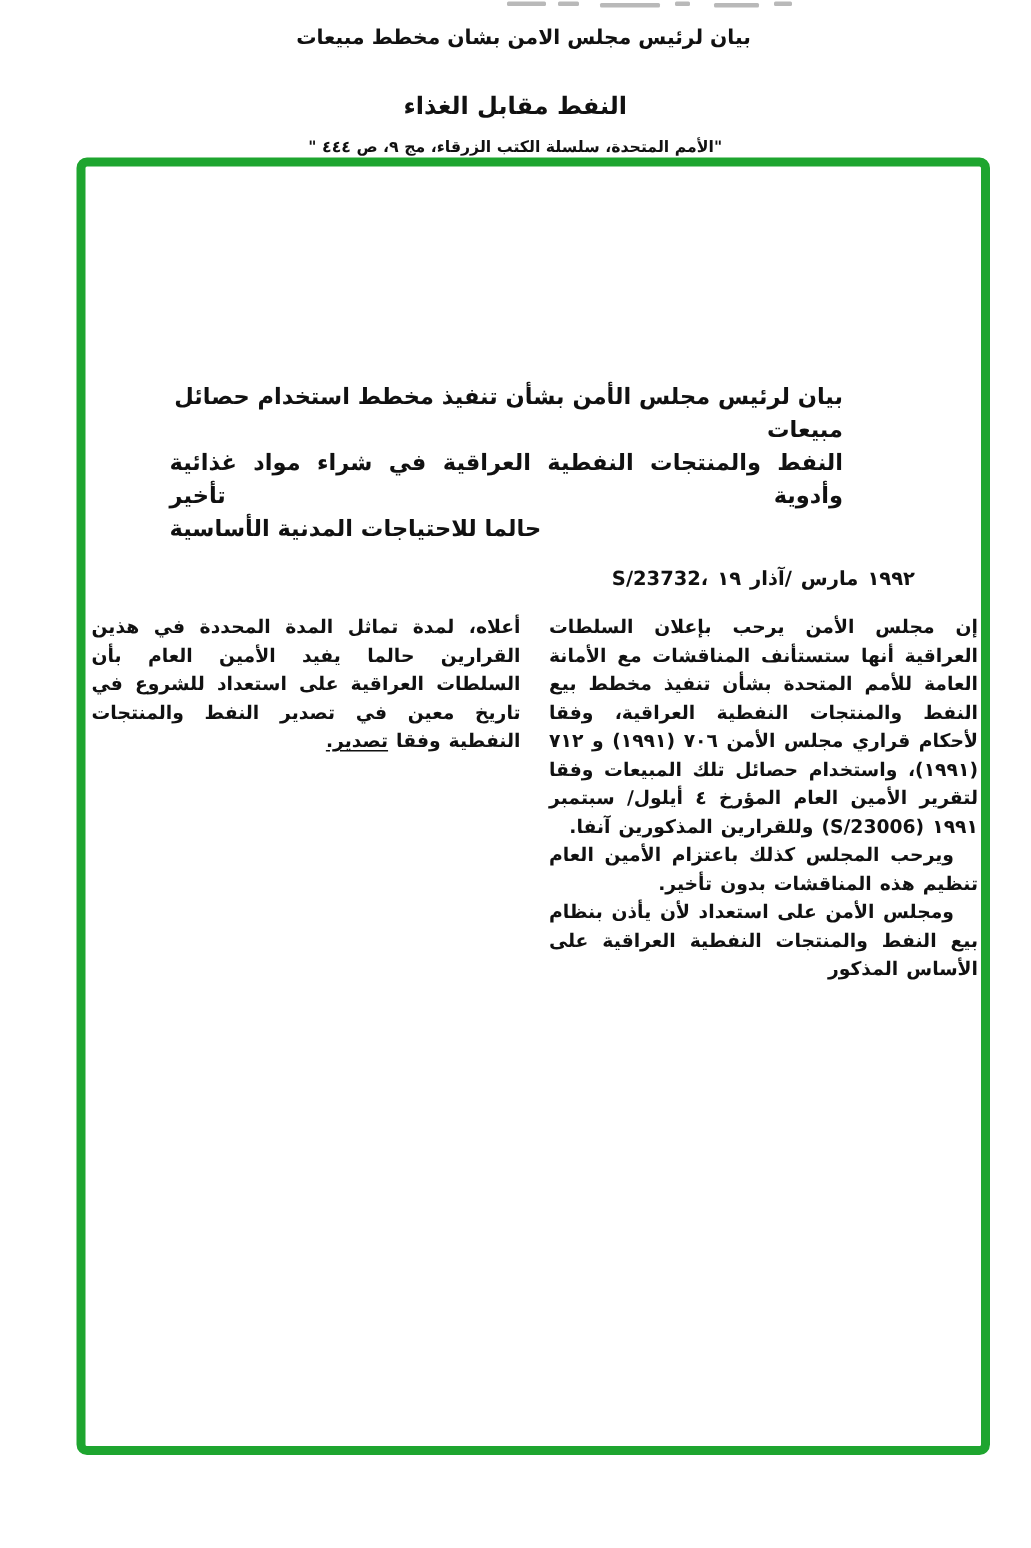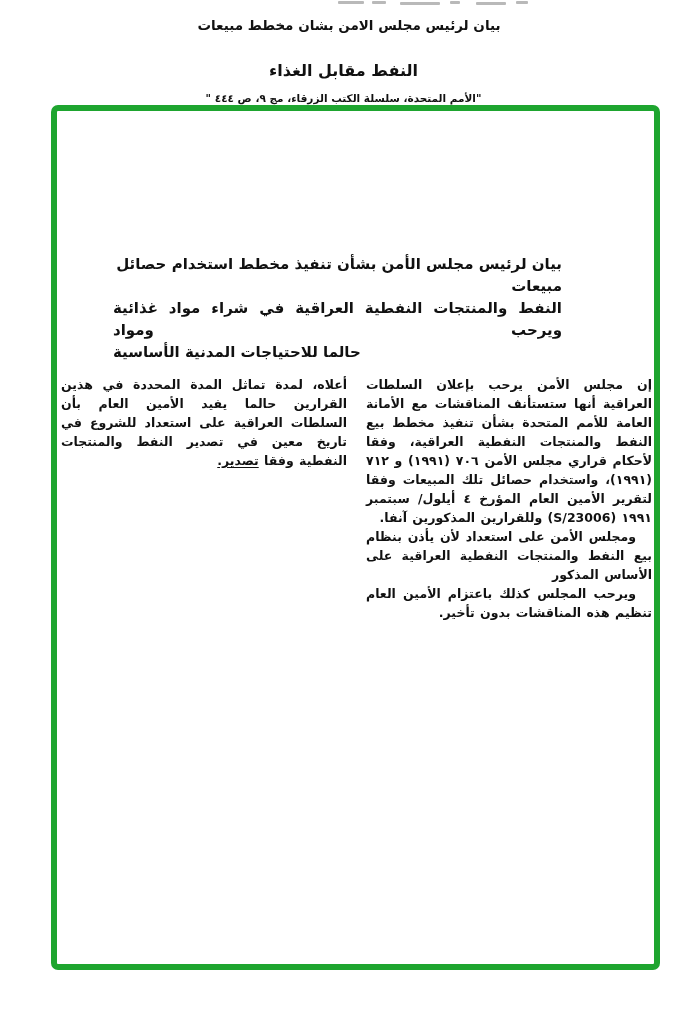--- a/index.html
+++ b/index.html
@@ -69,29 +69,36 @@
   </div>
 
 <div class="hdr hdr-1">بيان لرئيس مجلس الامن بشان مخطط مبيعات</div>
 <div class="hdr hdr-2">النفط مقابل الغذاء</div>
 <div class="hdr-src">"الأمم المتحدة، سلسلة الكتب الزرقاء، مج ٩، ص ٤٤٤ "</div>
 
 <div class="frame">
 
   <div class="doc-heading">
     <div class="h-right">بيان لرئيس مجلس الأمن بشأن تنفيذ مخطط استخدام حصائل مبيعات</div>
-    <div class="h-fill">النفط والمنتجات النفطية العراقية في شراء مواد غذائية ويرحب ومواد</div>
+    <div class="h-fill">النفط والمنتجات النفطية العراقية في شراء مواد غذائية وأدوية تأخير</div>
     <div class="h-left">حالما للاحتياجات المدنية الأساسية</div>
   </div>
 
+  <div class="date-line">
+    <span>S/23732،</span>
+    <span>١٩</span>
+    <span>آذار/</span>
+    <span>مارس</span>
+    <span>١٩٩٢</span>
+  </div>
 
   <div class="columns">
     <div class="col">
       <p>إن مجلس الأمن يرحب بإعلان السلطات العراقية أنها ستستأنف المناقشات مع الأمانة العامة للأمم المتحدة بشأن تنفيذ مخطط بيع النفط والمنتجات النفطية العراقية، وفقا لأحكام قراري مجلس الأمن ٧٠٦ (١٩٩١) و ٧١٢ (١٩٩١)، واستخدام حصائل تلك المبيعات وفقا لتقرير الأمين العام المؤرخ ٤ أيلول/ سبتمبر ١٩٩١ (S/23006) وللقرارين المذكورين آنفا.</p>
+      <p class="ind">ويرحب المجلس كذلك باعتزام الأمين العام تنظيم هذه المناقشات بدون تأخير.</p>
       <p class="ind">ومجلس الأمن على استعداد لأن يأذن بنظام بيع النفط والمنتجات النفطية العراقية على الأساس المذكور</p>
-      <p class="ind">ويرحب المجلس كذلك باعتزام الأمين العام تنظيم هذه المناقشات بدون تأخير.</p>
     </div>
     <div class="col">
       <p><span>أعلاه، لمدة تماثل المدة المحددة في هذين القرارين حالما يفيد الأمين العام بأن السلطات العراقية على استعداد للشروع في تاريخ معين في تصدير النفط والمنتجات النفطية وفقا</span> <span class="ul">تصدير.</span></p>
     </div>
   </div>
 
 </div>
 
 </body></html>

